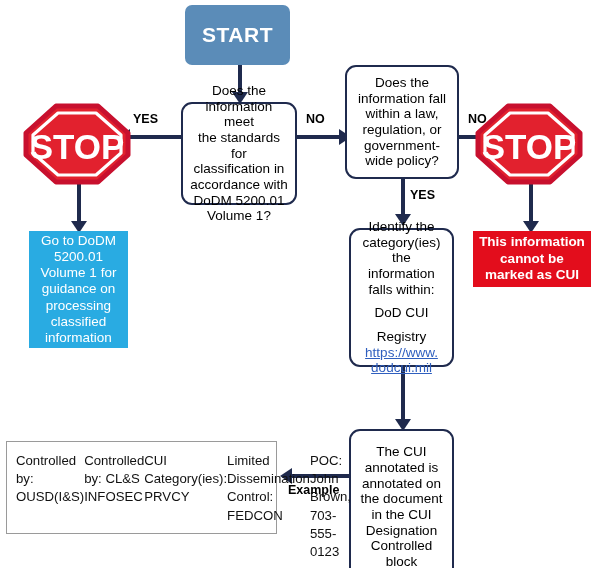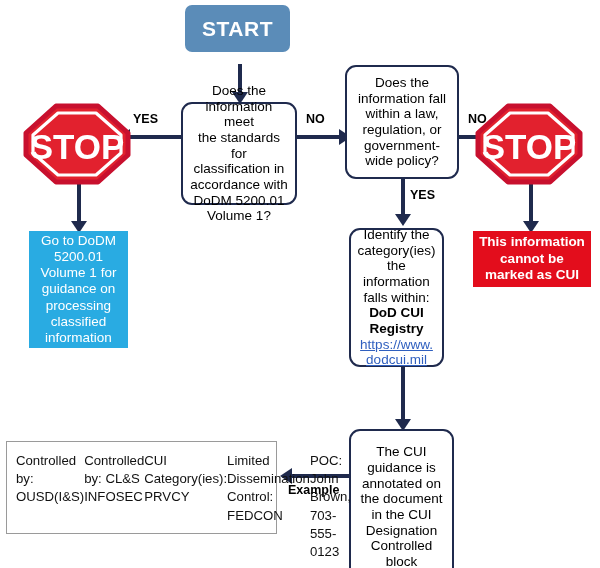--- a/index.html
+++ b/index.html
@@ -41,21 +41,21 @@
     background: #ffffff;
     border: 2.5px solid #1f2a4d;
     border-radius: 11px;
     color: #000000;
     font-size: 13.5px;
     line-height: 1.16;
     padding: 4px 6px;
     flex-direction: column;
   }
   .proc-box .line { display: block; }
-  .proc-box .bold { font-weight: bold; }
+  .proc-box .bold { font-weight: normal; margin-top: 8px; }
   .proc-box .link {
     color: #2f5fbf;
     text-decoration: underline;
     display: block;
   }
 
   
   .blue-box {
     background: #29abe2;
     color: #ffffff;
@@ -161,21 +161,21 @@
   <div class="arrow arrow-down" style="left:395px; top:214px;"></div>
   <div class="edge-label" style="left:410px; top:188px;">YES</div>
 
   <div class="line-v" style="left:401px; top:367px; height:56px;"></div>
   <div class="arrow arrow-down" style="left:395px; top:419px;"></div>
 
   <div class="line-h" style="left:290px; top:474px; width:60px;"></div>
   <div class="arrow arrow-left" style="left:280px; top:468px;"></div>
   <div class="edge-label" style="left:288px; top:450px;margin-top:33px;">Example</div>
 
-  <div class="node start-box" style="left:185px; top:5px; width:105px; height:47px;align-items:center;">
+  <div class="node start-box" style="left:185px; top:5px; width:105px; height:60px;align-items:center;">
     <span>START</span>
   </div>
 
   <div class="node proc-box" style="left:181px; top:102px; width:116px; height:103px;">
     <span class="line">Does the</span>
     <span class="line">information meet</span>
     <span class="line">the standards for</span>
     <span class="line">classification in</span>
     <span class="line">accordance with</span>
     <span class="line">DoDM 5200.01</span>
@@ -216,34 +216,34 @@
     <span class="line">classified</span>
     <span class="line">information</span>
   </div>
 
   <div class="node red-box" style="left:473px; top:231px; width:118px; height:56px;">
     <span class="line">This information</span>
     <span class="line">cannot be</span>
     <span class="line">marked as CUI</span>
   </div>
 
-  <div class="node proc-box" style="left:349px; top:228px; width:95px; height:139px;justify-content:center;">
+  <div class="node proc-box" style="left:349px; top:228px; width:105px; height:139px;justify-content:center;">
     <span class="line">Identify the</span>
     <span class="line">category(ies)</span>
     <span class="line">the information</span>
     <span class="line">falls within:</span>
     <span class="line bold">DoD CUI</span>
     <span class="line bold">Registry</span>
     <span class="link">https://www.</span>
     <span class="link">dodcui.mil</span>
   </div>
 
   <div class="node proc-box" style="left:349px; top:429px; width:105px; height:156px;">
     <span class="line">The CUI</span>
-    <span class="line">guidance is</span>
+    <span class="line">annotated is</span>
     <span class="line">annotated on</span>
     <span class="line">the document</span>
     <span class="line">in the CUI</span>
     <span class="line">Designation</span>
     <span class="line">Controlled block</span>
   </div>
 
   <div class="node cui-block" style="left:6px; top:441px; width:271px; height:93px;">
     <span class="line">Controlled by: OUSD(I&amp;S)</span>
     <span class="line">Controlled by: CL&amp;S INFOSEC</span>

